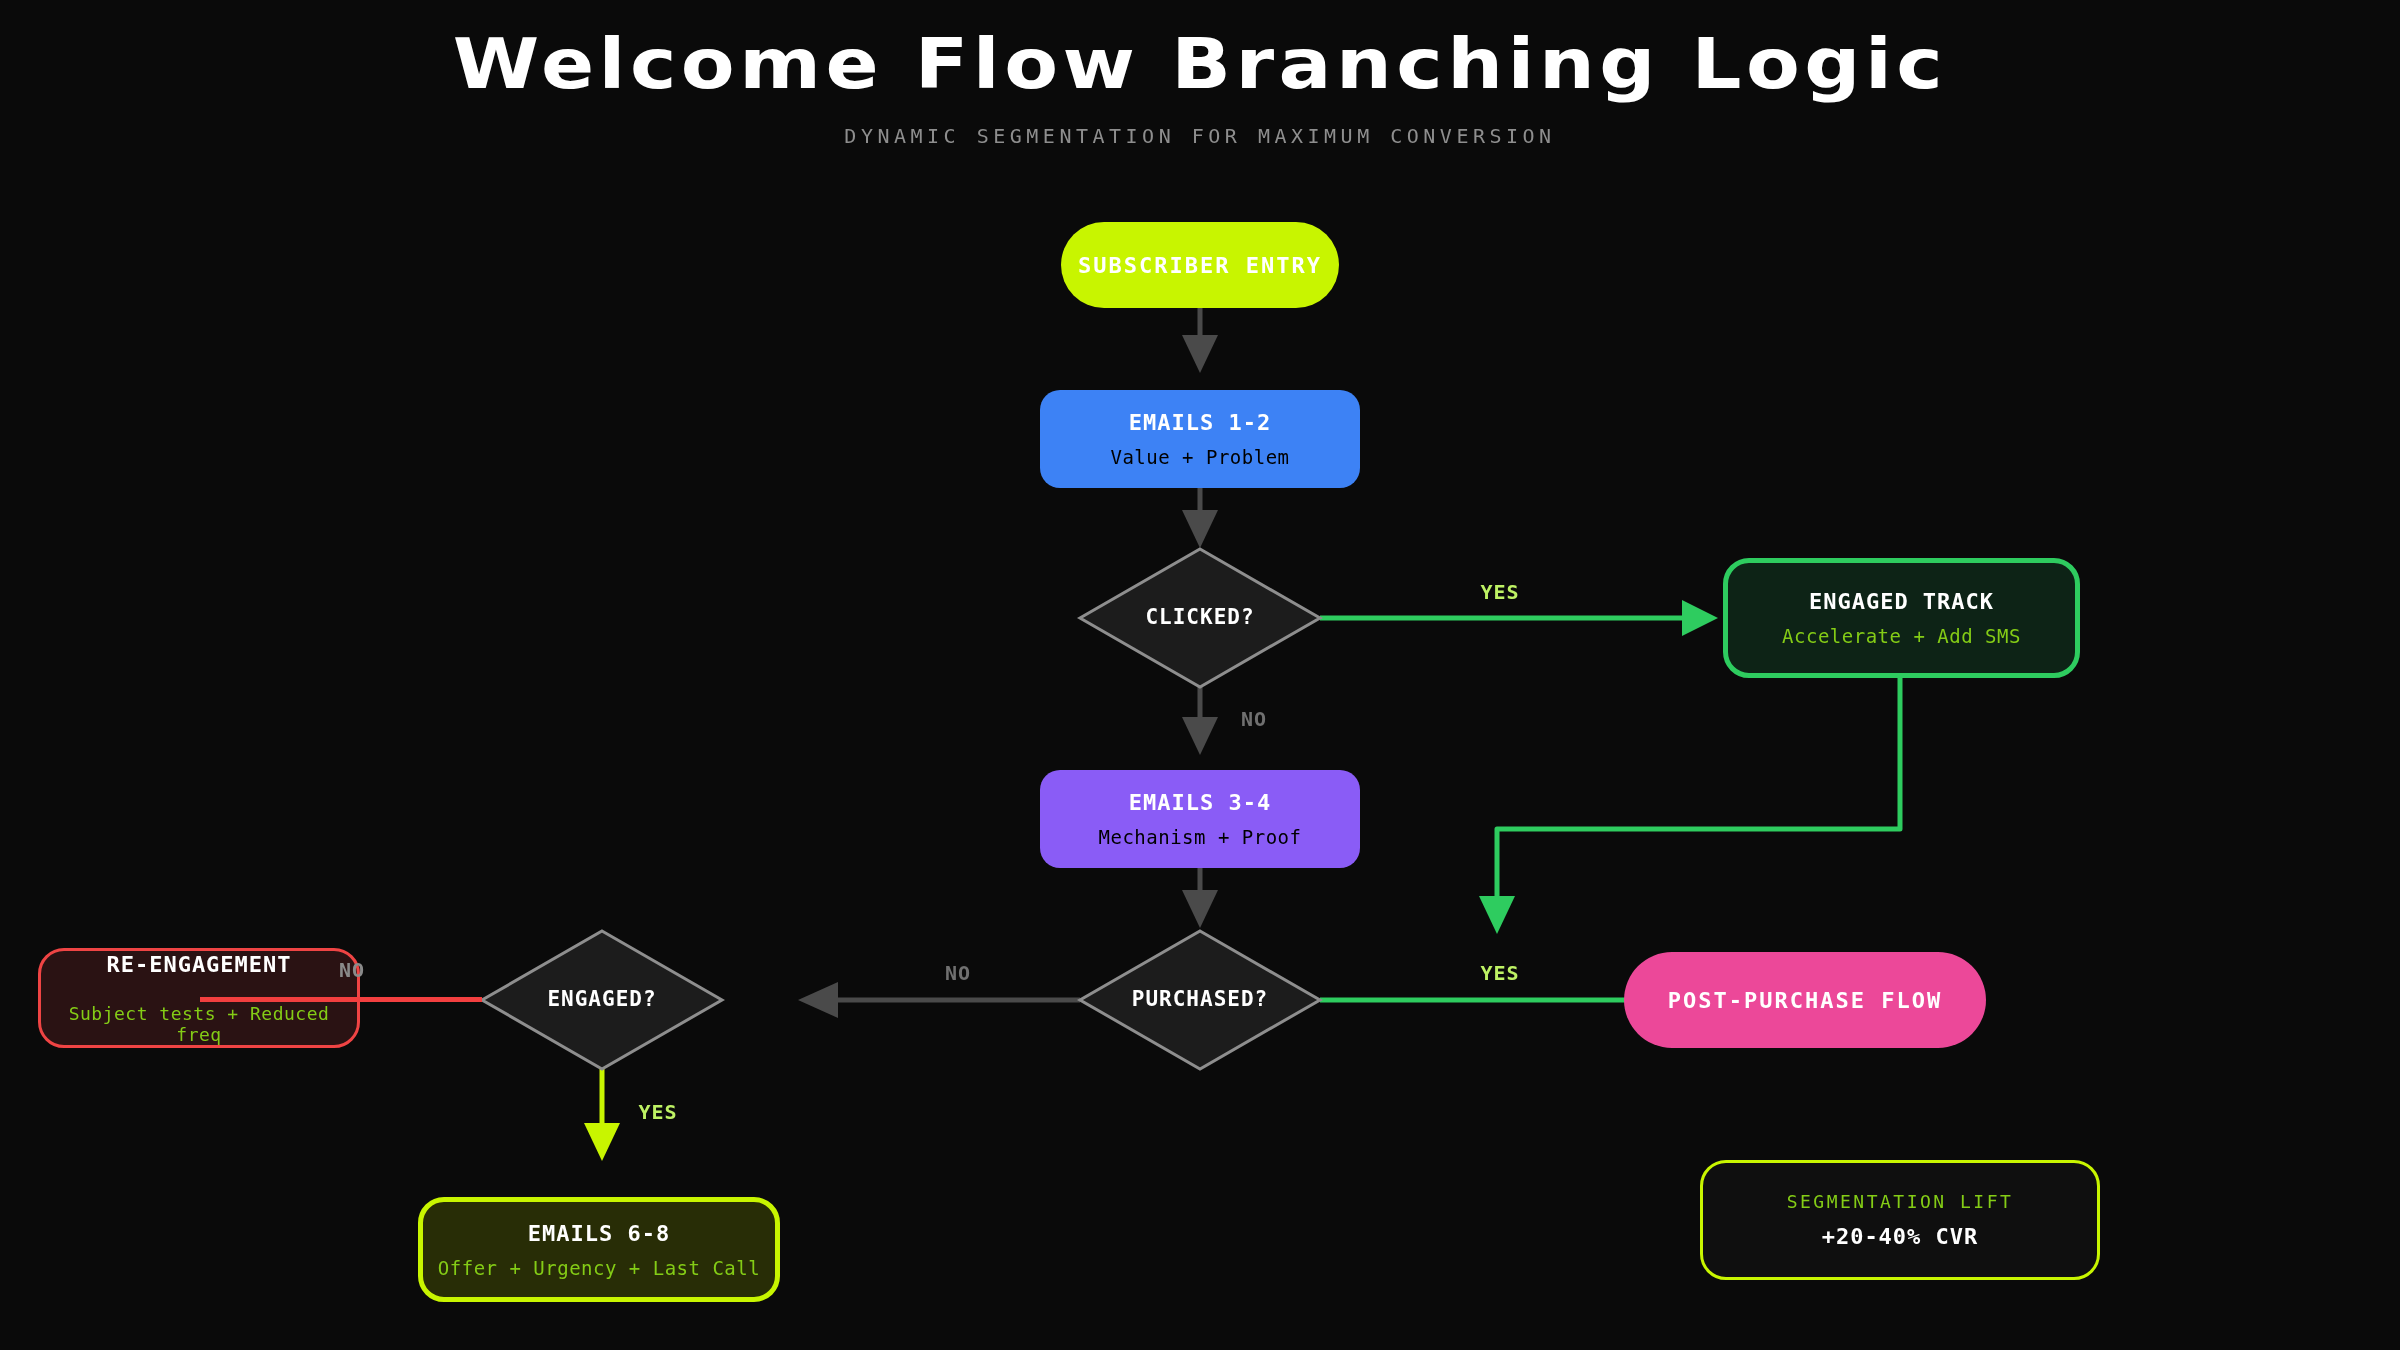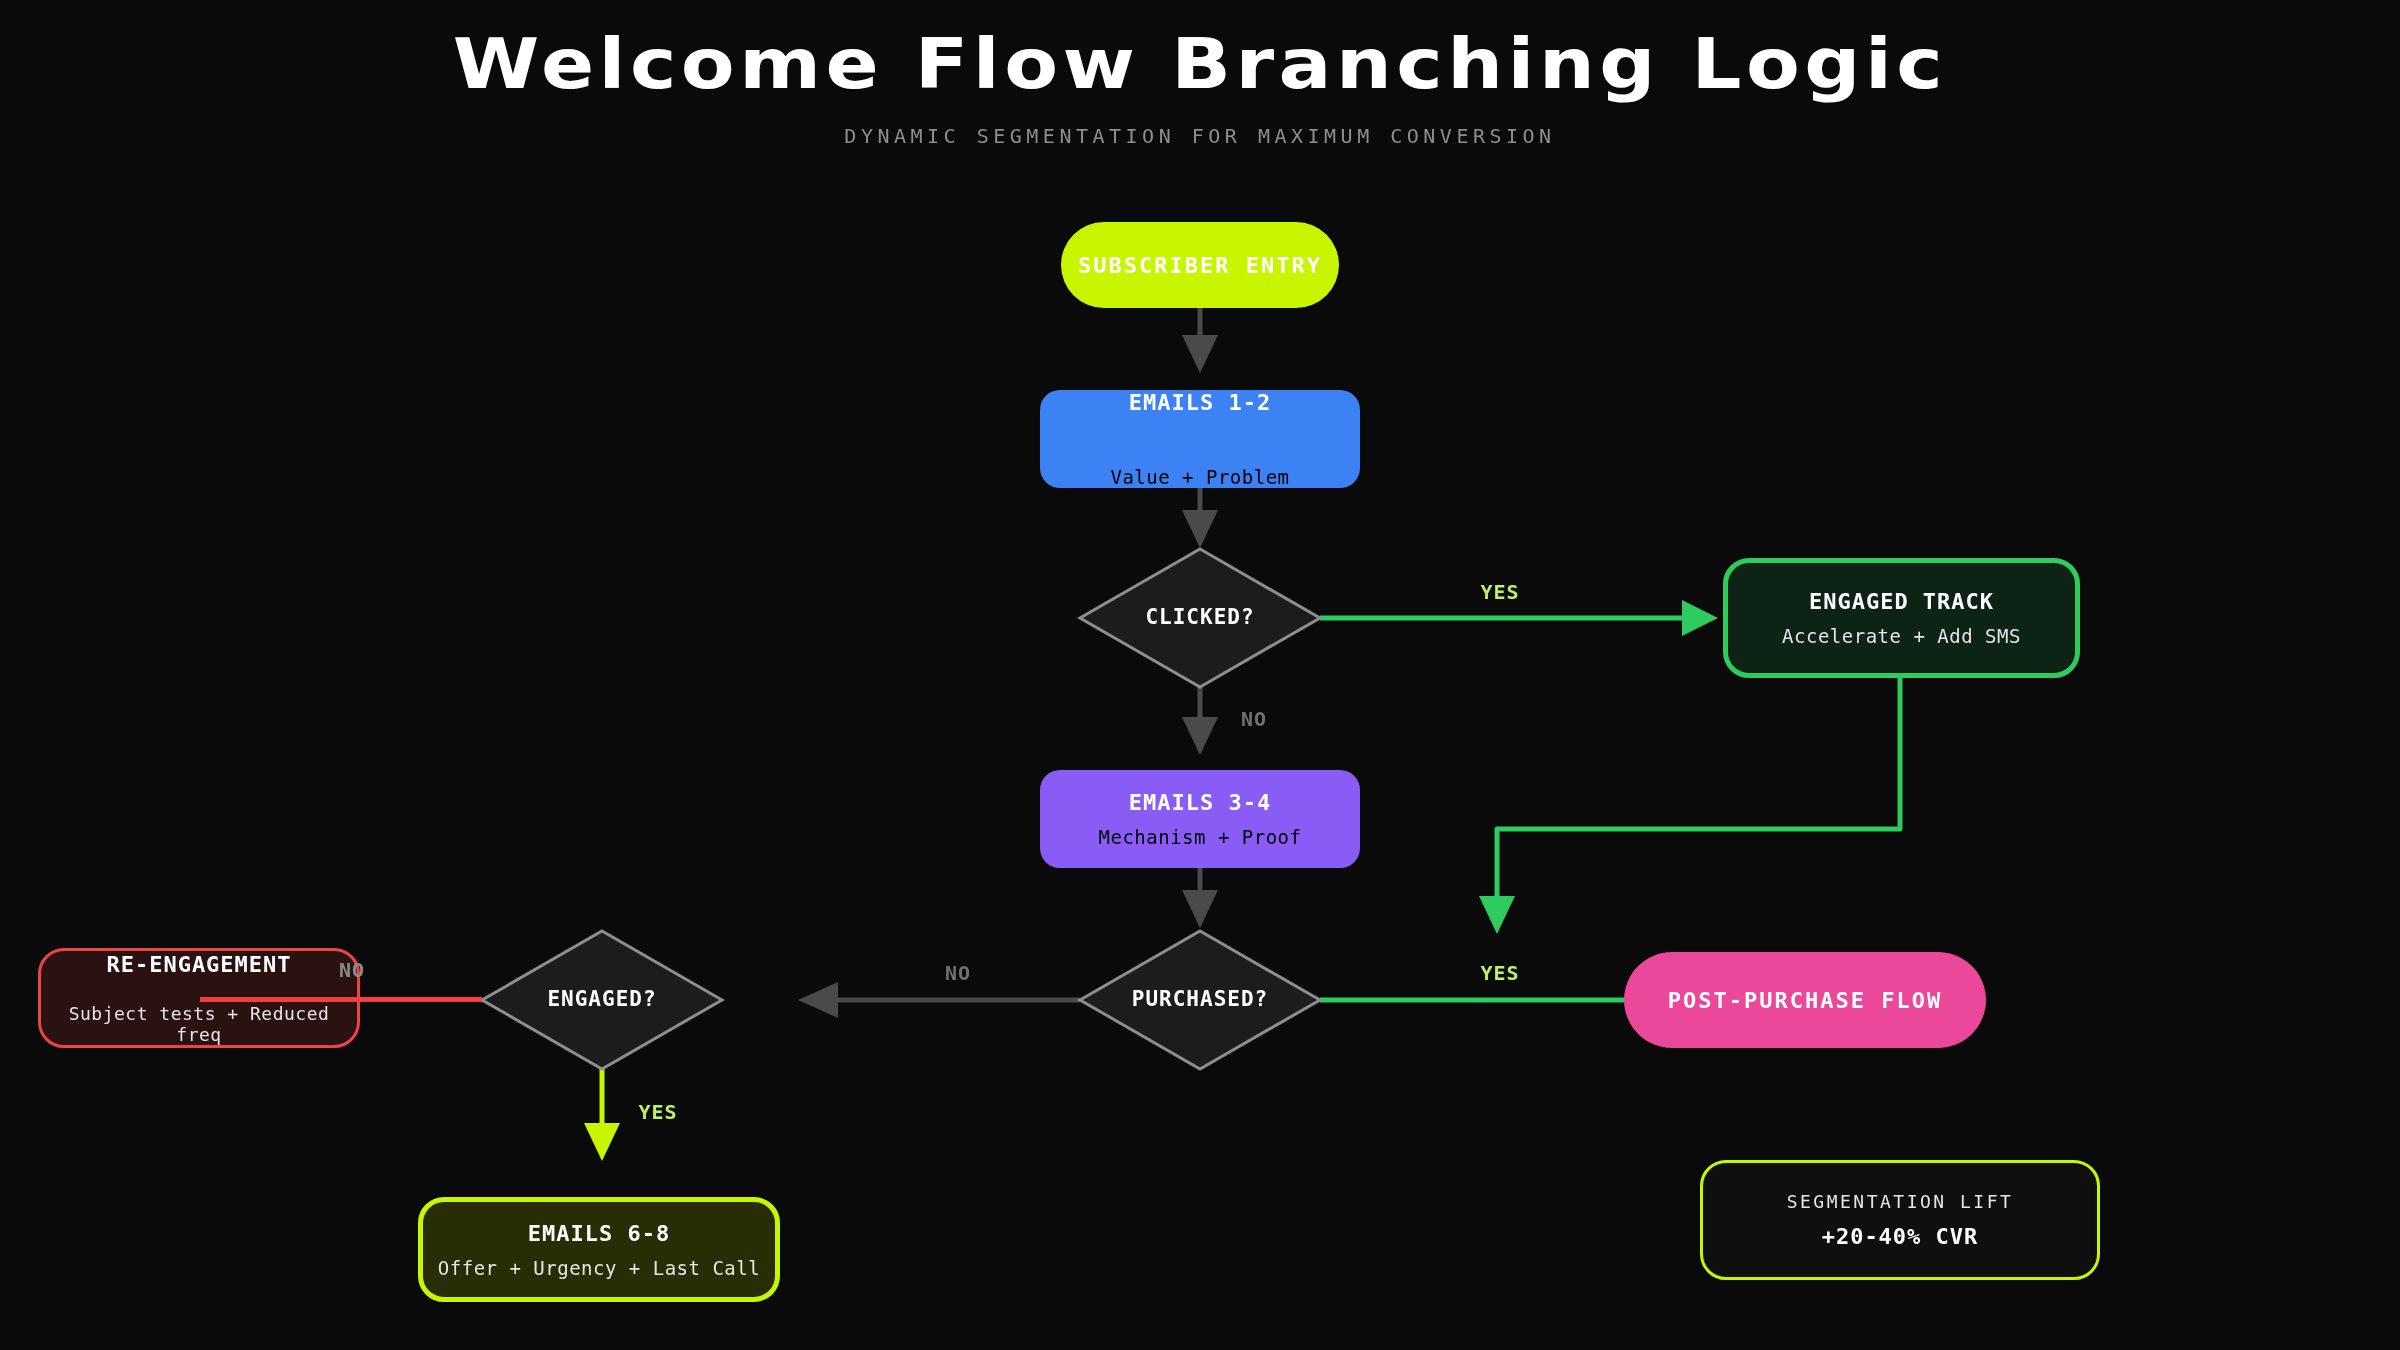--- a/index.html
+++ b/index.html
@@ -33,21 +33,21 @@
     position:absolute;top:1318px;left:0;width:100%;text-align:center;
     color:#666666;font-size:20px;font-weight:500;letter-spacing:4.5px;z-index:2;
   }
 
   .node{
     position:absolute;display:flex;flex-direction:column;align-items:center;
     justify-content:center;box-sizing:border-box;z-index:2;text-align:center;
   }
   .node .t{color:#ffffff;font-size:22px;font-weight:bold;letter-spacing:1px;}
   .node .s{font-size:19px;margin-top:11px;letter-spacing:0.5px;}
-  .s.dim-dark  {color:#e5e5e5;}   
+  .s.dim-dark  {color:#84cc16;}   
   .s.dim-bright{color:#000000;}   
 
   .pill-label{color:#ffffff;font-size:22px;font-weight:bold;letter-spacing:2px;}
 
   .dlabel{
     position:absolute;width:240px;text-align:center;color:#ffffff;
     font-size:21px;font-weight:bold;letter-spacing:1px;z-index:2;
   }
   .elabel{
     position:absolute;width:80px;text-align:center;
@@ -98,21 +98,21 @@
     <polygon class="dia" points="602,931 722,1000 602,1069 482,1000"></polygon>
   </svg>
 
   <div class="title">Welcome Flow Branching Logic</div>
   <div class="subtitle">DYNAMIC SEGMENTATION FOR MAXIMUM CONVERSION</div>
 
   <div class="node" style="left:1061px;top:222px;width:278px;height:86px;background:#c8f500;border-radius:44px;">
     <div class="pill-label">SUBSCRIBER ENTRY</div>
   </div>
 
-  <div class="node" style="left:1040px;top:390px;width:320px;height:98px;background:#3d82f5;border-radius:20px;justify-content:space-between;">
+  <div class="node" style="left:1040px;top:390px;width:320px;height:98px;background:#3d82f5;border-radius:20px;">
     <div class="t">EMAILS 1-2</div>
     <div class="s dim-bright">Value + Problem</div>
   </div>
 
   <div class="node" style="left:1723px;top:558px;width:357px;height:120px;background:#0d2316;border:5px solid #2ecc5f;border-radius:26px;">
     <div class="t">ENGAGED TRACK</div>
     <div class="s dim-dark">Accelerate + Add SMS</div>
   </div>
 
   <div class="node" style="left:1040px;top:770px;width:320px;height:98px;background:#8a5cf6;border-radius:20px;">

